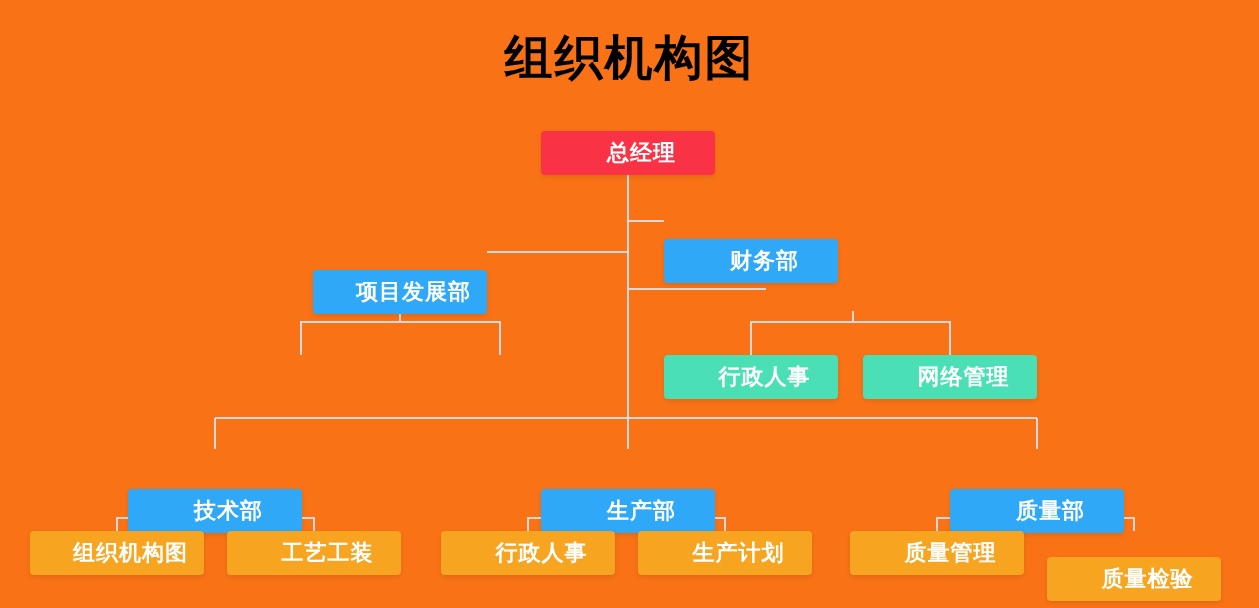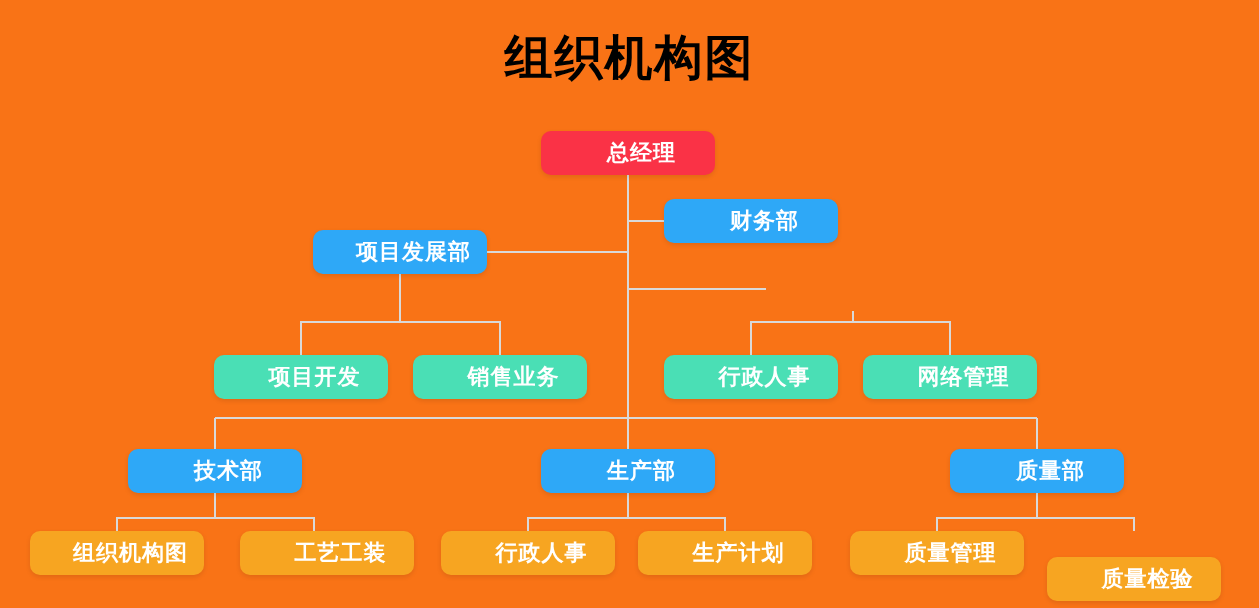--- a/index.html
+++ b/index.html
@@ -24,32 +24,32 @@
     width:1259px;height:608px;
   }
   svg.connectors path{
     stroke:var(--line,#D9D9D9);
     stroke-width:2;
     fill:none;
   }
   .node{
     position:absolute;
     width:174px;height:44px;
-    border-radius:10px;
+    border-radius:4px;
     display:flex;align-items:center;justify-content:center;
     color:var(--node_text,#fff);
     font-size:22px;
     font-weight:700;
     letter-spacing:1px;
     box-shadow:0 2px 5px rgba(0,0,0,0.10);
     box-sizing:border-box;
     padding-left:27px;
   }
   .c-red{background:var(--red,#FA3246);}
-  .c-blue{background:var(--blue,#2EA8F7);}
+  .c-blue{background:var(--blue,#2EA8F7);margin-top:40px;}
   .c-teal{background:var(--teal,#4ADFB5);}
   .c-orange{background:var(--orange,#F7A521);}
 </style>
 </head>
 <body>
 
 <div class="canvas">
 
   <div class="chart-title">组织机构图</div>
 
@@ -79,27 +79,25 @@
     <path d="M628 493 V518"></path>
     <path d="M528 531 V518 H725 V531"></path>
 
     <path d="M1037 493 V518"></path>
     <path d="M937 531 V518 H1134 V531"></path>
   </svg>
 
   <div class="node c-red" style="left:541px;top:131px">总经理</div>
   <div class="node c-blue" style="left:664px;top:199px">财务部</div>
   <div class="node c-blue" style="left:313px;top:230px">项目发展部</div>
-  <div class="node c-teal" style="left:214px;top:355px">项目开发</div>
-  <div class="node c-teal" style="left:413px;top:355px">销售业务</div>
   <div class="node c-teal" style="left:863px;top:355px">网络管理</div>
   <div class="node c-teal" style="left:664px;top:355px">行政人事</div>
   <div class="node c-blue" style="left:128px;top:449px">技术部</div>
   <div class="node c-blue" style="left:541px;top:449px">生产部</div>
   <div class="node c-blue" style="left:950px;top:449px">质量部</div>
   <div class="node c-orange" style="left:30px;top:531px">组织机构图</div>
-  <div class="node c-orange" style="left:240px;top:531px">工艺工装</div>
+  <div class="node c-orange" style="left:227px;top:531px">工艺工装</div>
   <div class="node c-orange" style="left:441px;top:531px">行政人事</div>
   <div class="node c-orange" style="left:638px;top:531px">生产计划</div>
   <div class="node c-orange" style="left:850px;top:531px">质量管理</div>
   <div class="node c-orange" style="left:1047px;top:557px">质量检验</div>
 
 </div>
 
 </body></html>

